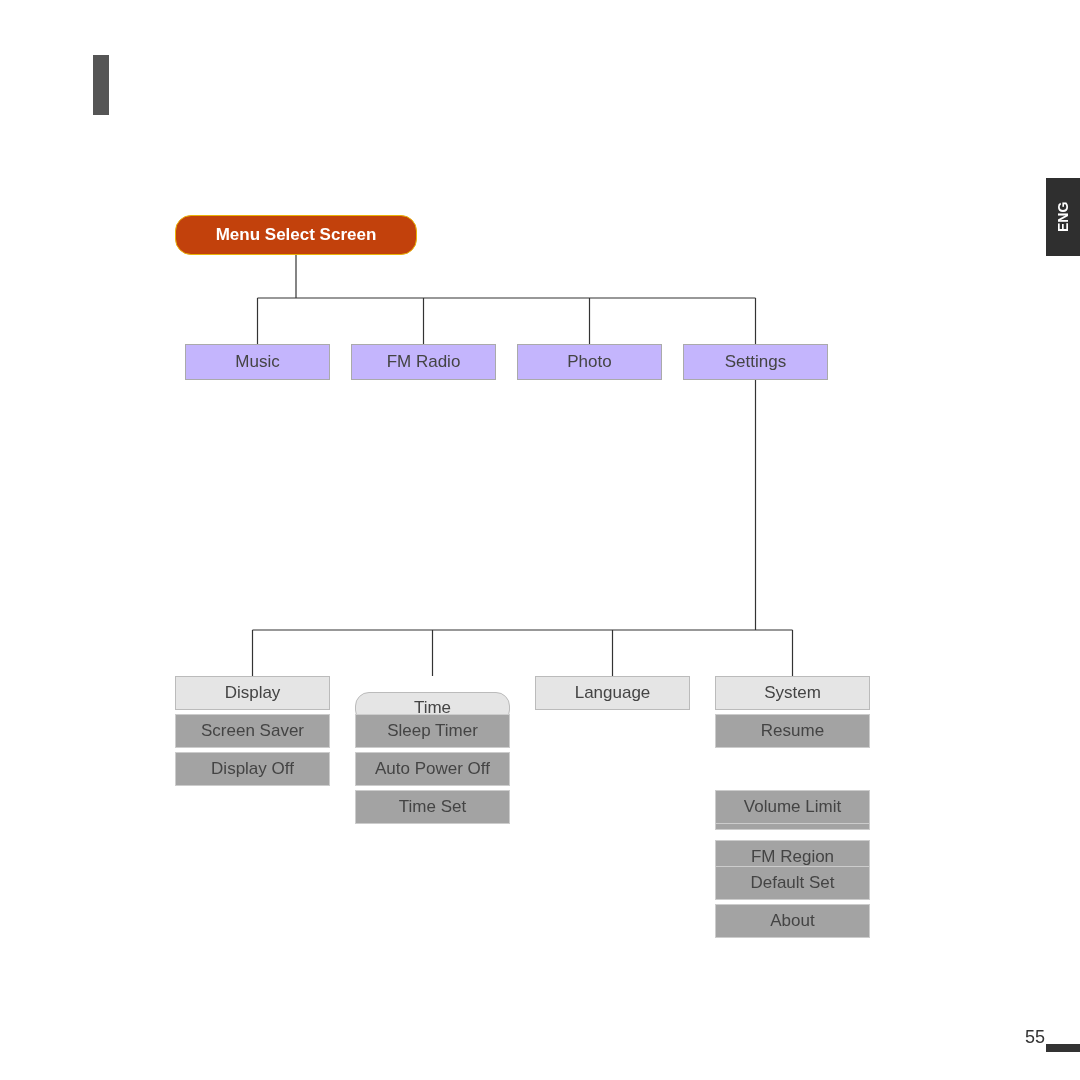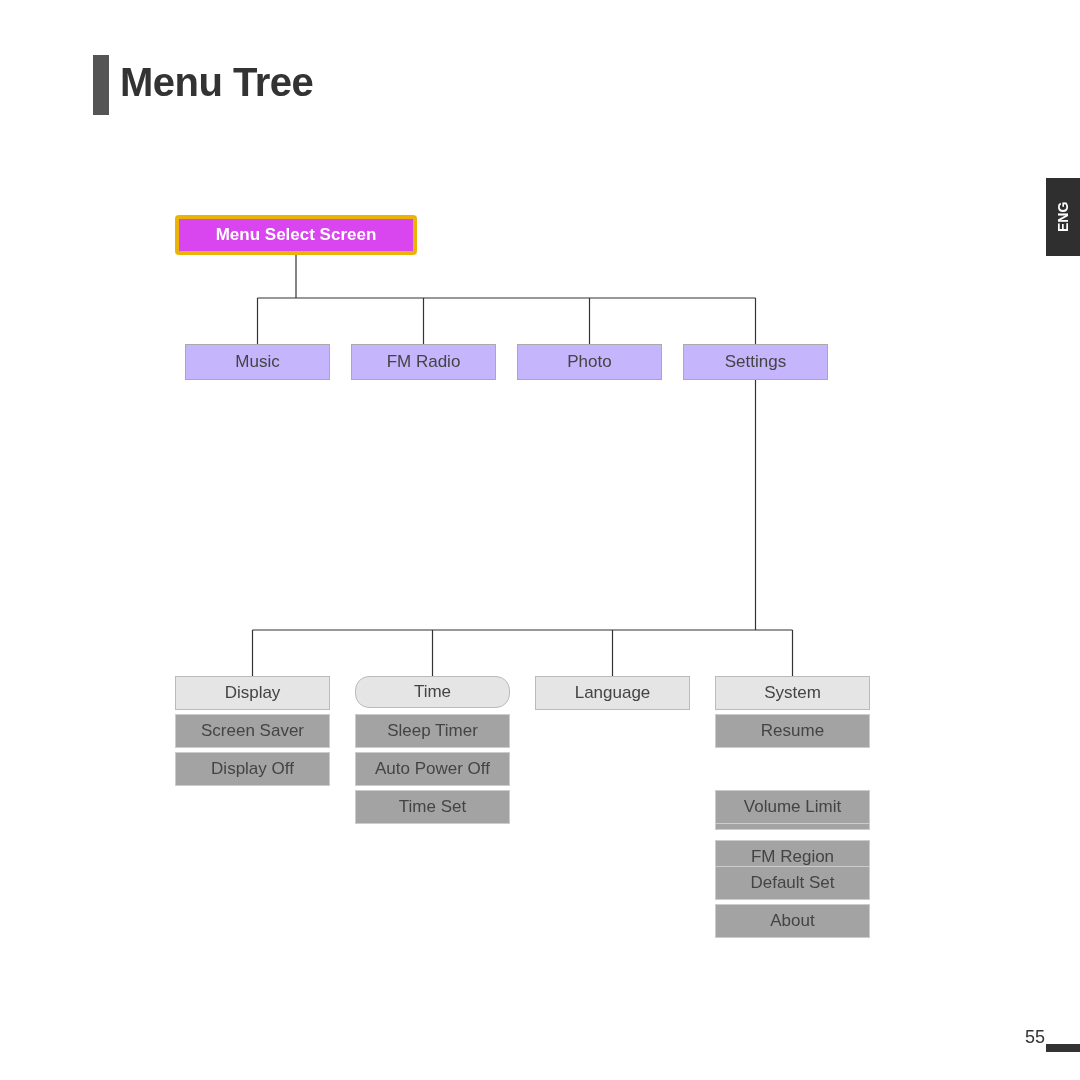--- a/index.html
+++ b/index.html
@@ -74,24 +74,24 @@
   .node {
     position: absolute;
     box-sizing: border-box;
     text-align: center;
     display: flex;
     align-items: center;
     justify-content: center;
     font-size: 17px;
   }
   .root {
-    background: #d946ef;
+    background: #c2410c;
     color: #fff;
-    border: 4px solid #eab308;
-    border-radius: 4px;
+    border: 1px solid #eab308;
+    border-radius: 16px;
     font-weight: bold;
     font-size: 17px;
   }
   .l1 {
     background: #c4b5fd;
     border: 1px solid #aaa;
     color: #444;
   }
   .l2 {
     background: #e5e5e5;
@@ -115,36 +115,35 @@
   svg.connectors line {
     stroke: #333;
     stroke-width: 1.2;
   }
 </style>
 </head>
 <body>
 
 <div class="accent-bar"></div>
 <div class="header">
-  <h1>Menu Tree</h1>
 </div>
 
 <div class="lang-tab">ENG</div>
 <div class="page-num">55</div>
 <div class="page-mark"></div>
 
 <div class="node root" style="left:175px; top:215px; width:242px; height:40px;">Menu Select Screen</div>
 
 <div class="node l1" style="left:185px; top:344px; width:145px; height:36px;">Music</div>
 <div class="node l1" style="left:351px; top:344px; width:145px; height:36px;">FM Radio</div>
 <div class="node l1" style="left:517px; top:344px; width:145px; height:36px;">Photo</div>
 <div class="node l1" style="left:683px; top:344px; width:145px; height:36px;">Settings</div>
 
 <div class="node l2" style="left:175px; top:676px; width:155px; height:34px;">Display</div>
-<div class="node l2" style="left:355px; top:676px; width:155px; height:32px;border-radius:14px;">Time</div>
+<div class="node l2" style="left:355px; top:692px; width:155px; height:32px;border-radius:14px;">Time</div>
 <div class="node l2" style="left:535px; top:676px; width:155px; height:34px;">Language</div>
 <div class="node l2" style="left:715px; top:676px; width:155px; height:34px;">System</div>
 
 <div class="node l3" style="left:175px; top:714px; width:155px; height:34px;">Screen Saver</div>
 <div class="node l3" style="left:175px; top:752px; width:155px; height:34px;">Display Off</div>
 
 <div class="node l3" style="left:355px; top:714px; width:155px; height:34px;">Sleep Timer</div>
 <div class="node l3" style="left:355px; top:752px; width:155px; height:34px;">Auto Power Off</div>
 <div class="node l3" style="left:355px; top:790px; width:155px; height:34px;">Time Set</div>
 

